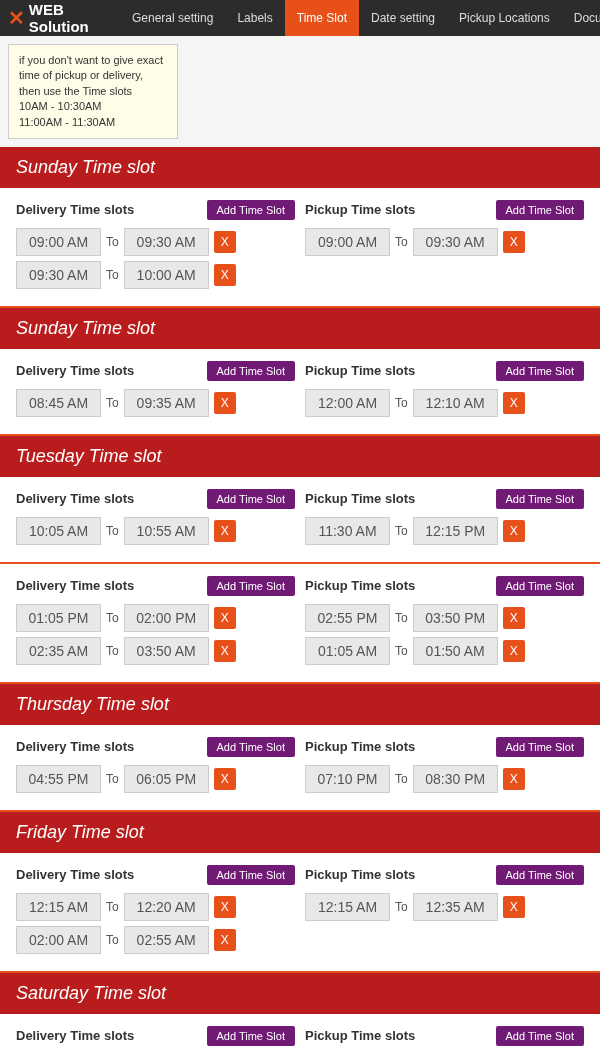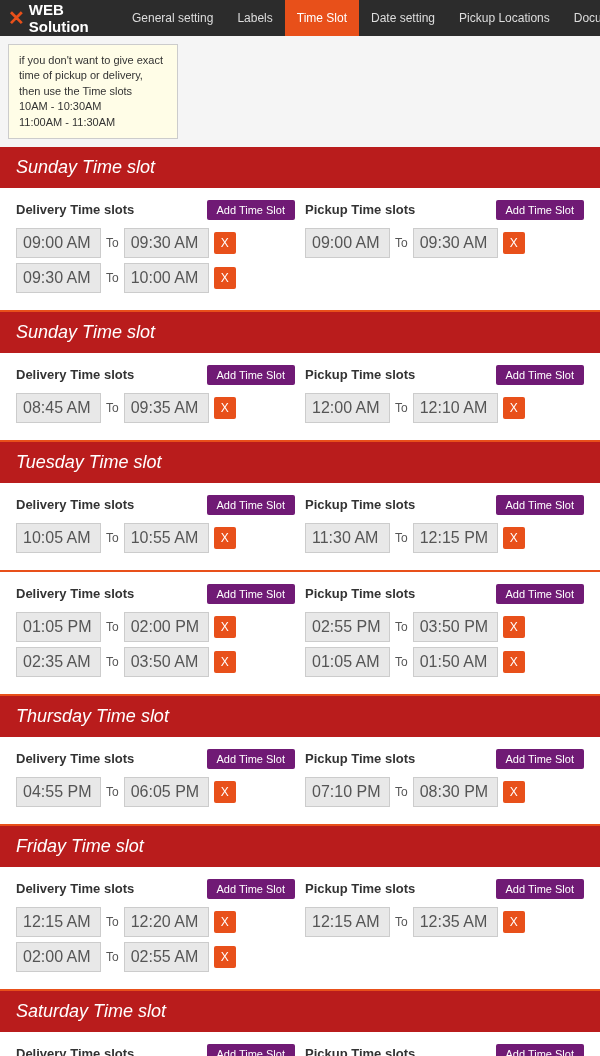--- a/index.html
+++ b/index.html
@@ -25,21 +25,21 @@
 
     
     .slots-row { display: flex; gap: 10px; }
     .slot-col { flex: 1; }
     .slot-col-header { display: flex; align-items: center; justify-content: space-between; margin-bottom: 8px; }
     .slot-label { font-size: 13px; color: #333; font-weight: bold; }
     .add-btn { background: #701a75; color: #fff; border: none; padding: 4px 10px; font-size: 11px; cursor: pointer; border-radius: 2px; }
 
     
     .time-row { display: flex; align-items: center; margin-bottom: 5px; gap: 5px; }
-    .time-input { background: #e8e8e8; border: 1px solid #ccc; padding: 5px 6px; font-size: 16px; color: #555; width: 85px; text-align: left; }
+    .time-input { background: #e8e8e8; border: 1px solid #ccc; padding: 5px 6px; font-size: 14px; color: #555; width: 85px; text-align: center; }
     .time-to { font-size: 12px; color: #555; }
     .remove-btn { background: #e8501a; color: #fff; border: none; width: 22px; height: 22px; font-size: 12px; cursor: pointer; display: flex; align-items: center; justify-content: center; border-radius: 2px; flex-shrink: 0; }
 
     .divider { height: 2px; background: #e8501a; }
   </style>
 </head>
 <body>
 
 <nav class="nav">
   <div class="nav-logo">

